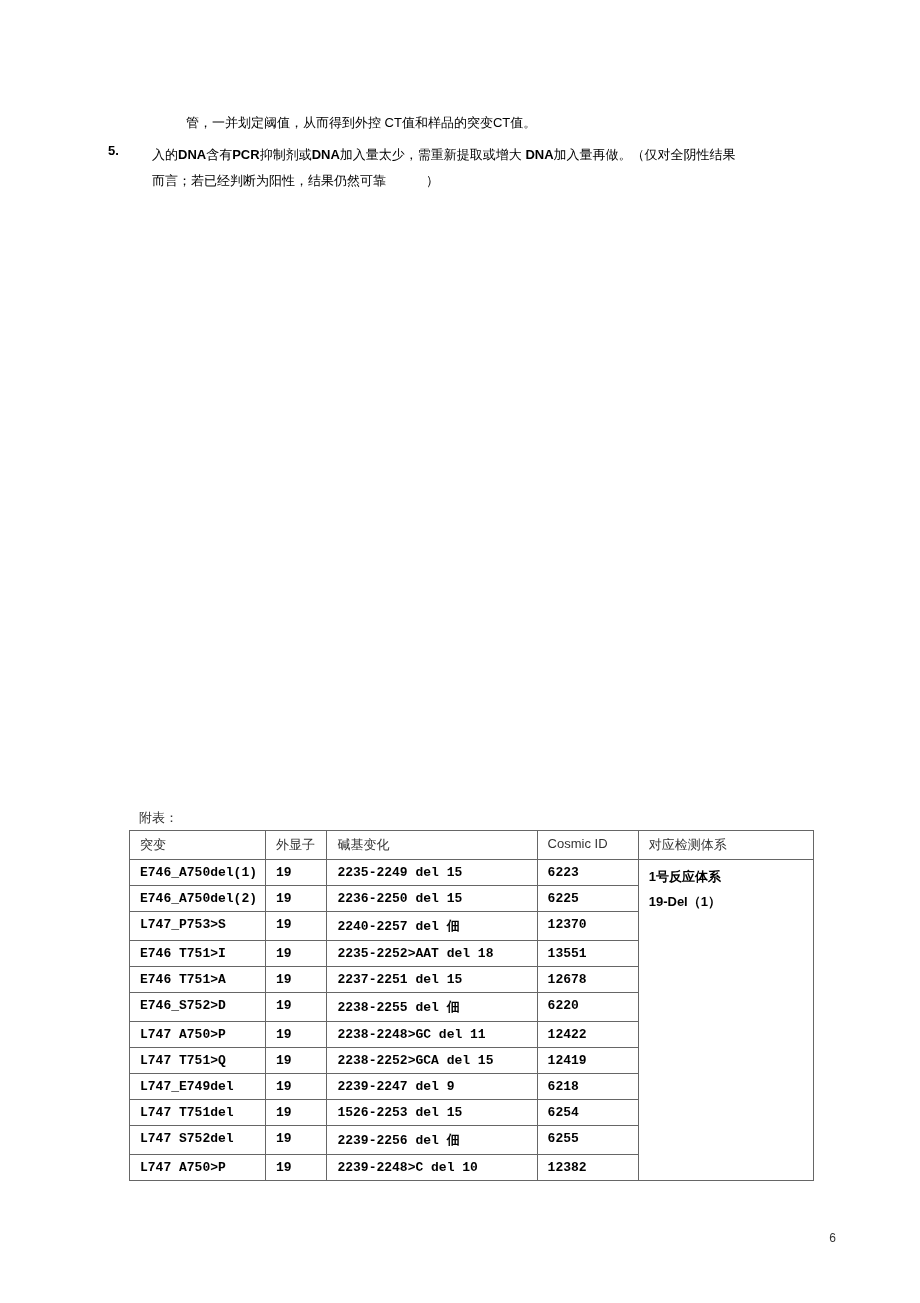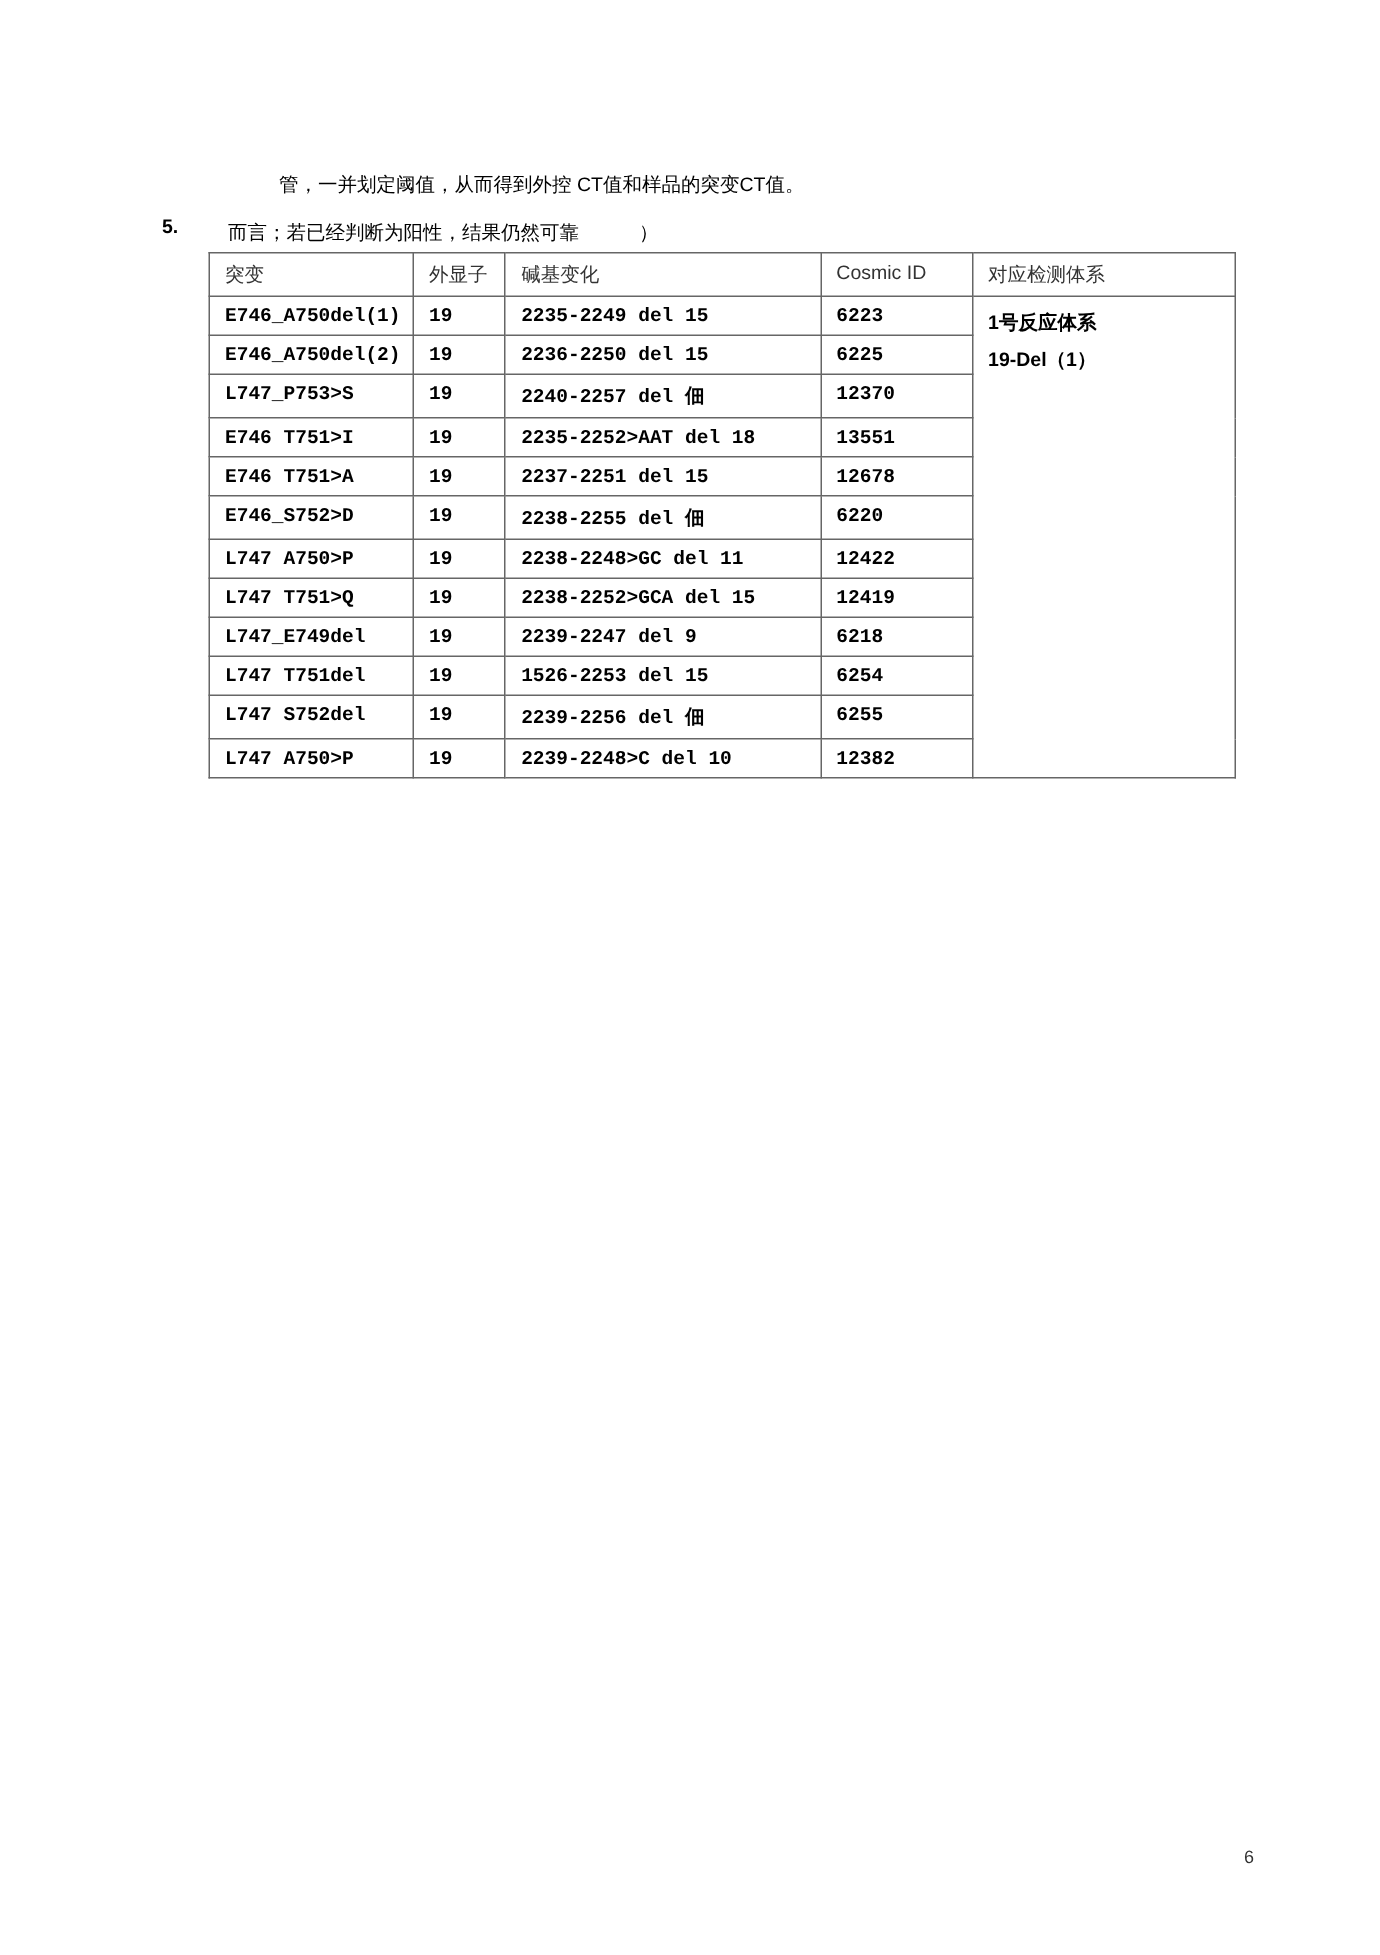--- a/index.html
+++ b/index.html
@@ -6,21 +6,21 @@
     body { width: 920px; height: 1303px; font-family: Arial, "Microsoft YaHei", sans-serif; background: #fff; position: relative; }
     .content { padding: 110px 105px 0 108px; }
     .line { font-size: 13px; line-height: 2.0; color: #000; }
     .indent-continue { padding-left: 78px; }
     .list-item-5 { display: flex; margin-top: 6px; }
     .list-num { font-weight: bold; width: 44px; flex-shrink: 0; font-size: 13px; padding-top: 1px; }
     .list-body { flex: 1; font-size: 13px; line-height: 2.0; }
     .bold { font-weight: bold; }
     .paren { display: inline-block; margin-left: 40px; }
     .appendix-label { font-size: 13px; margin: 615px 0 3px 31px; color: #333; }
-    .table-wrap { margin: 0 0 0 31px; }
+    .table-wrap { margin: 0 0 0 21px; }
     table { border-collapse: collapse; width: 685px; font-size: 13px; }
     th, td { border: 1px solid #666; padding: 5px 8px 5px 10px; text-align: left; vertical-align: top; }
     th { font-weight: normal; color: #333; }
     td.bold-cell { font-weight: bold; font-family: Liberation Mono, monospace; }
     .col-mut { width: 126px; }
     .col-exon { width: 62px; }
     .col-base { width: 213px; }
     .col-cosmic { width: 102px; }
     .col-sys { width: 178px; }
     .sys-cell { vertical-align: top; font-weight: bold; line-height: 1.9; }
@@ -29,25 +29,29 @@
 </head>
 <body>
 
 <div class="content">
   <div class="line indent-continue">管，一并划定阈值，从而得到外控 CT值和样品的突变CT值。</div>
 
   <div class="list-item-5">
     <div class="list-num">5.</div>
     <div class="list-body">
       <div class="line">
+        <span>入的</span><span class="bold">DNA</span><span>含有</span><span class="bold">PCR</span><span>抑制剂或</span><span class="bold">DNA</span><span>加入量太少，需重新提取或增大 </span><span class="bold">DNA</span><span>加入量再做。（仅对全阴性结果</span>
+      </div>
+      <div class="line">
         <span>而言；若已经判断为阳性，结果仍然可靠</span><span class="paren">）</span>
       </div>
     </div>
   </div>
 
+  <div class="appendix-label">附表：</div>
 
   <div class="table-wrap">
     <table>
       <tbody>
           <tr>
         <th class="col-mut">突变</th>
         <th class="col-exon">外显子</th>
         <th class="col-base">碱基变化</th>
         <th class="col-cosmic bold-cell">Cosmic ID</th>
         <th class="col-sys">对应检测体系</th>

